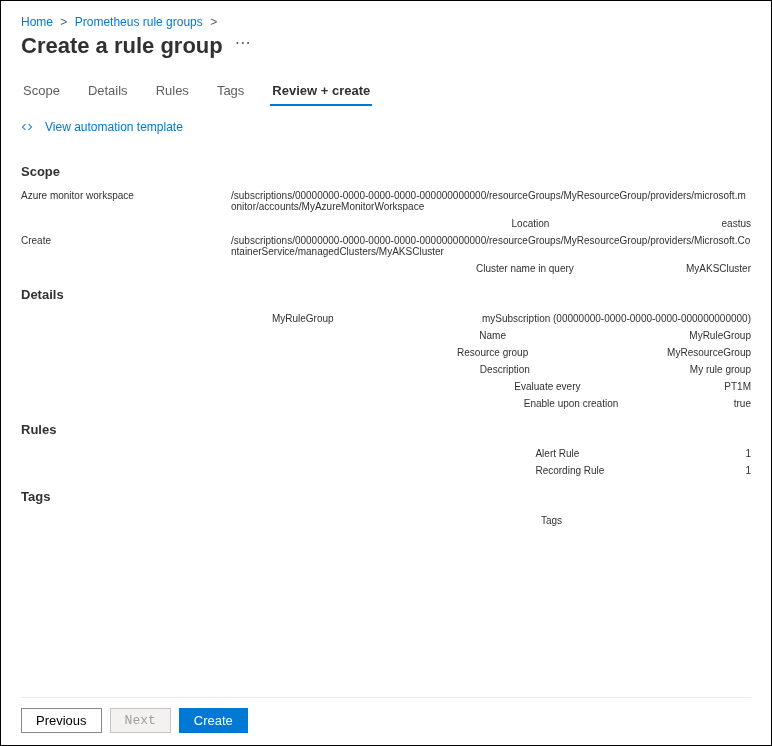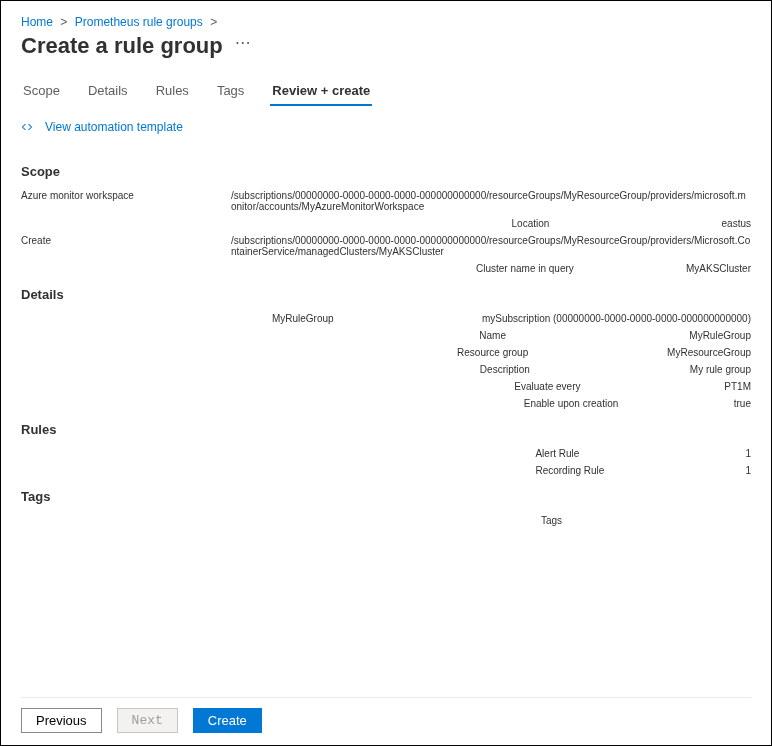--- a/index.html
+++ b/index.html
@@ -15,21 +15,21 @@
     .tab { font-size: 13px; color: #605e5c; padding: 6px 2px 8px 2px; cursor: pointer; position: relative; }
     .tab.active { color: #323130; font-weight: 600; }
     .tab.active::after { content: ""; position: absolute; left: 0; right: 0; bottom: 0; height: 2px; background: #0078d4; }
     .link-row { margin-bottom: 18px; }
     .view-link { color: #0078d4; font-size: 12px; text-decoration: none; display: inline-flex; align-items: center; gap: 12px; }
     .view-link svg { width: 12px; height: 12px; }
     .section-title { font-size: 13px; font-weight: 600; margin: 10px 0 8px 0; }
     .kv-row { display: flex; align-items: flex-start; font-size: 10px; padding: 3px 0; justify-content: flex-end; }
     .kv-key { width: 210px; flex-shrink: 0; color: #323130; }
     .kv-val { color: #323130; word-break: break-all; }
-    .footer { margin-top: auto; border-top: 1px solid #edebe9; padding: 10px 0 12px 0; display: flex; gap: 15px; }
+    .footer { margin-top: auto; border-top: 1px solid #edebe9; padding: 10px 0 12px 0; display: flex; gap: 8px; }
     .btn { font-family: inherit; font-size: 13px; padding: 4px 14px; border: 1px solid #8a8886; background: #fff; cursor: pointer; min-width: 60px; }
     .btn:disabled { color: #a19f9d; border-color: #c8c6c4; background: #f3f2f1; cursor: default; font-family: Liberation Mono, monospace; }
     .btn.primary { background: #0078d4; border-color: #0078d4; color: #fff; }
     .content { flex: 1 1 auto; overflow: hidden; }
   </style>
 </head>
 <body>
 
 <div class="page">
 

